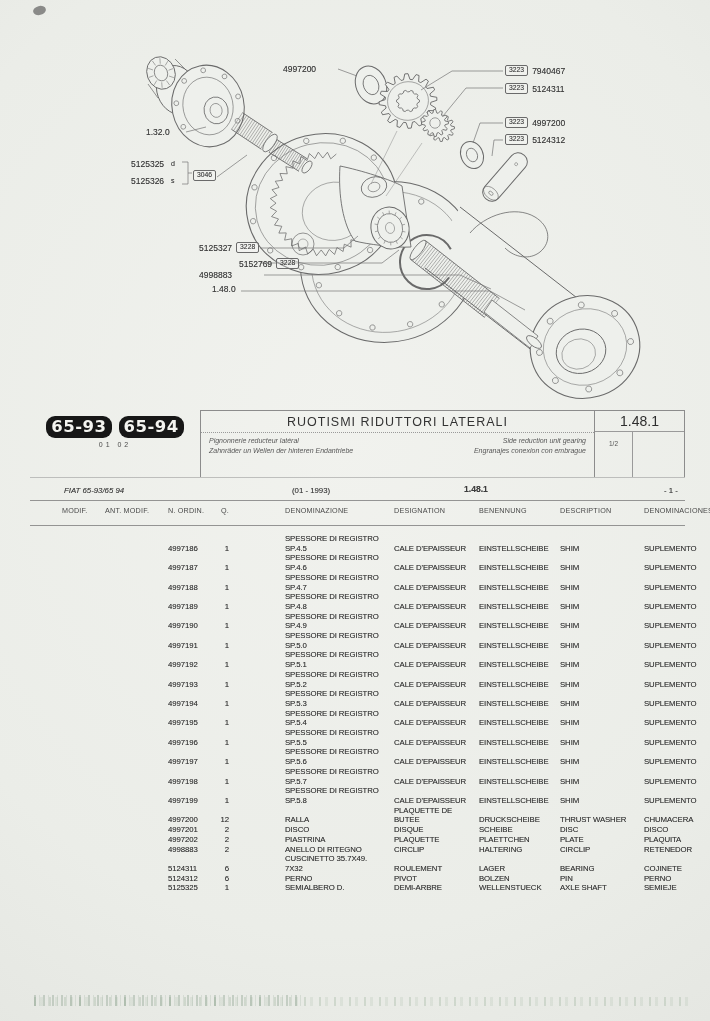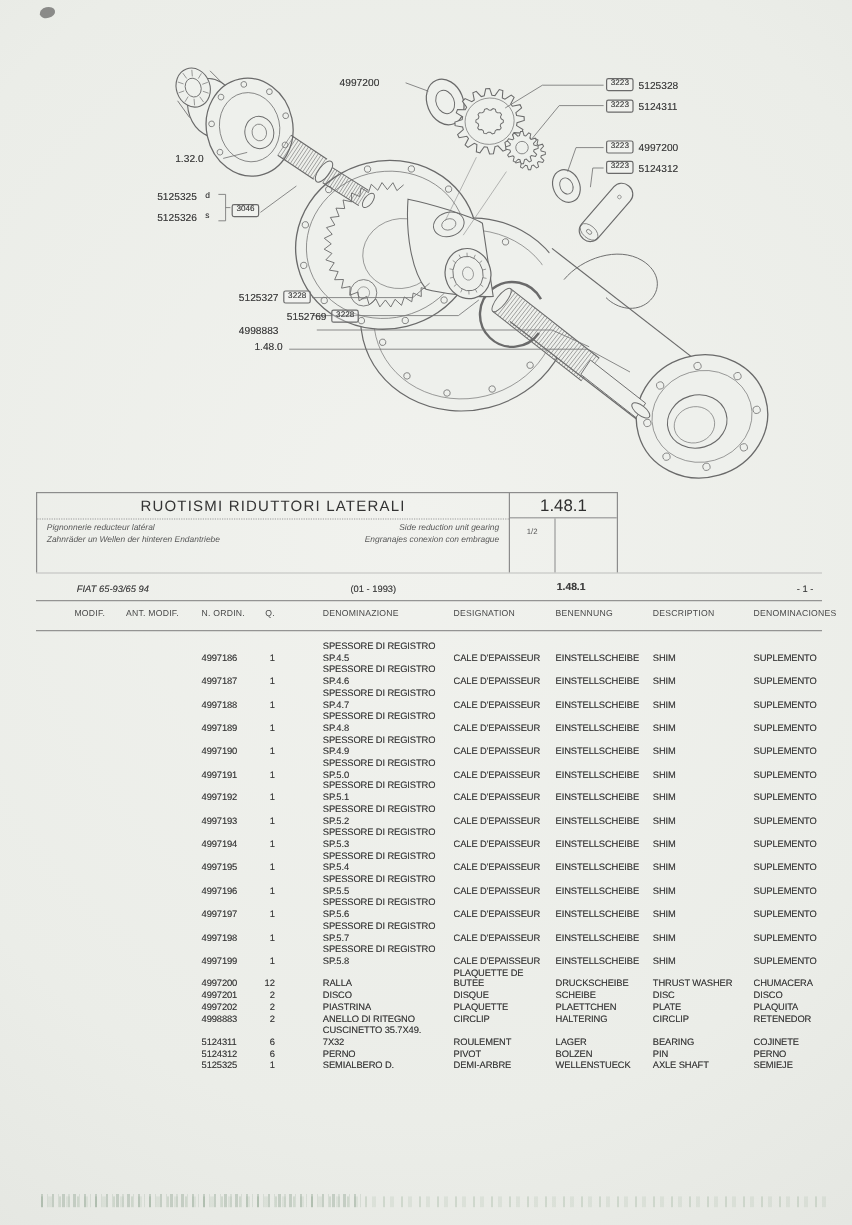--- a/index.html
+++ b/index.html
@@ -39,21 +39,21 @@
   .rule{position:absolute;left:30px;width:655px;height:0;border-top:1.6px solid rgba(125,125,125,.8);}
   
   .thead,.tbody{position:absolute;left:62px;width:625px;}
   .thead{top:506px;display:flex;font-size:7.2px;letter-spacing:.2px;color:#494949;}
   .tbody{top:534px;font-size:7.8px;line-height:9.7px;letter-spacing:-.1px;color:#3a3a3a;
      text-shadow:0 0 .4px rgba(55,55,55,.55);}
   .trow{display:flex;align-items:flex-end;}
   .c{flex:0 0 auto;}
   .c-modif{width:43px;}.c-ant{width:63px;}.c-n{width:47px;}
   .c-q{width:14px;text-align:right;}
-  .c-den{width:105px;margin-left:4px;padding-left:36px;}
+  .c-den{width:105px;margin-left:20px;padding-left:36px;}
   .c-fr{width:85px;margin-left:4px;}
   .c-de{width:81px;}.c-en{width:84px;}.c-es{flex:1;}
   
   .page-number{position:absolute;left:0;top:919px;width:100%;text-align:center;
     font-size:9px;letter-spacing:2px;color:#4a4a4a;}
   .noise{position:absolute;left:34px;right:20px;top:997px;height:9px;opacity:.8;
     background:repeating-linear-gradient(90deg, rgba(125,155,125,.30) 0 2px, transparent 2px 6px,
       rgba(125,155,125,.16) 6px 9px, transparent 9px 15px);}
   .noise2{position:absolute;left:34px;width:270px;top:995px;height:11px;opacity:.7;
     background:repeating-linear-gradient(90deg, rgba(95,125,100,.38) 0 2px, transparent 2px 5px,
@@ -232,21 +232,21 @@
       <polyline points="260,263 382,263 399,250" fill="none" stroke="#757575" stroke-width="0.7"></polyline>
       <polyline points="264,275 460,275 491,289" fill="none" stroke="#757575" stroke-width="0.7"></polyline>
       <polyline points="241,291 490,291 525,310" fill="none" stroke="#757575" stroke-width="0.7"></polyline>
     </svg>
   <div id="diagram-labels">
       <div class="dlabel" style="left: 283px; top: 64px;">
         <span class="txt">4997200</span>
       </div>
       <div class="dlabel" style="left: 505px; top: 65px;">
         <span class="box">3223</span>
-        <span class="txt">5125328</span>
+        <span class="txt">7940467</span>
       </div>
       <div class="dlabel" style="left: 505px; top: 83px;">
         <span class="box">3223</span>
         <span class="txt">5124311</span>
       </div>
       <div class="dlabel" style="left: 505px; top: 117px;">
         <span class="box">3223</span>
         <span class="txt">4997200</span>
       </div>
       <div class="dlabel" style="left: 505px; top: 134px;">
@@ -277,20 +277,27 @@
       </div>
       <div class="dlabel" style="left: 199px; top: 270px;">
         <span class="txt">4998883</span>
       </div>
       <div class="dlabel" style="left: 212px; top: 284px;">
         <span class="txt">1.48.0</span>
       </div>
     </div>
 
   <div class="band">
+    <div class="band-left">
+      <div class="stencils">
+        <span class="stencil">65-93</span>
+        <span class="stencil">65-94</span>
+      </div>
+      <div class="models-code">01 02</div>
+    </div>
     <div class="band-center">
       <div class="band-title">RUOTISMI RIDUTTORI LATERALI</div>
       <div class="band-sub">
         <div class="sub-l">
           <div>Pignonnerie reducteur latéral</div>
           <div>Zahnräder un Wellen der hinteren Endantriebe</div>
         </div>
         <div class="sub-r">
           <div>Side reduction unit gearing</div>
           <div>Engranajes conexion con embrague</div>

